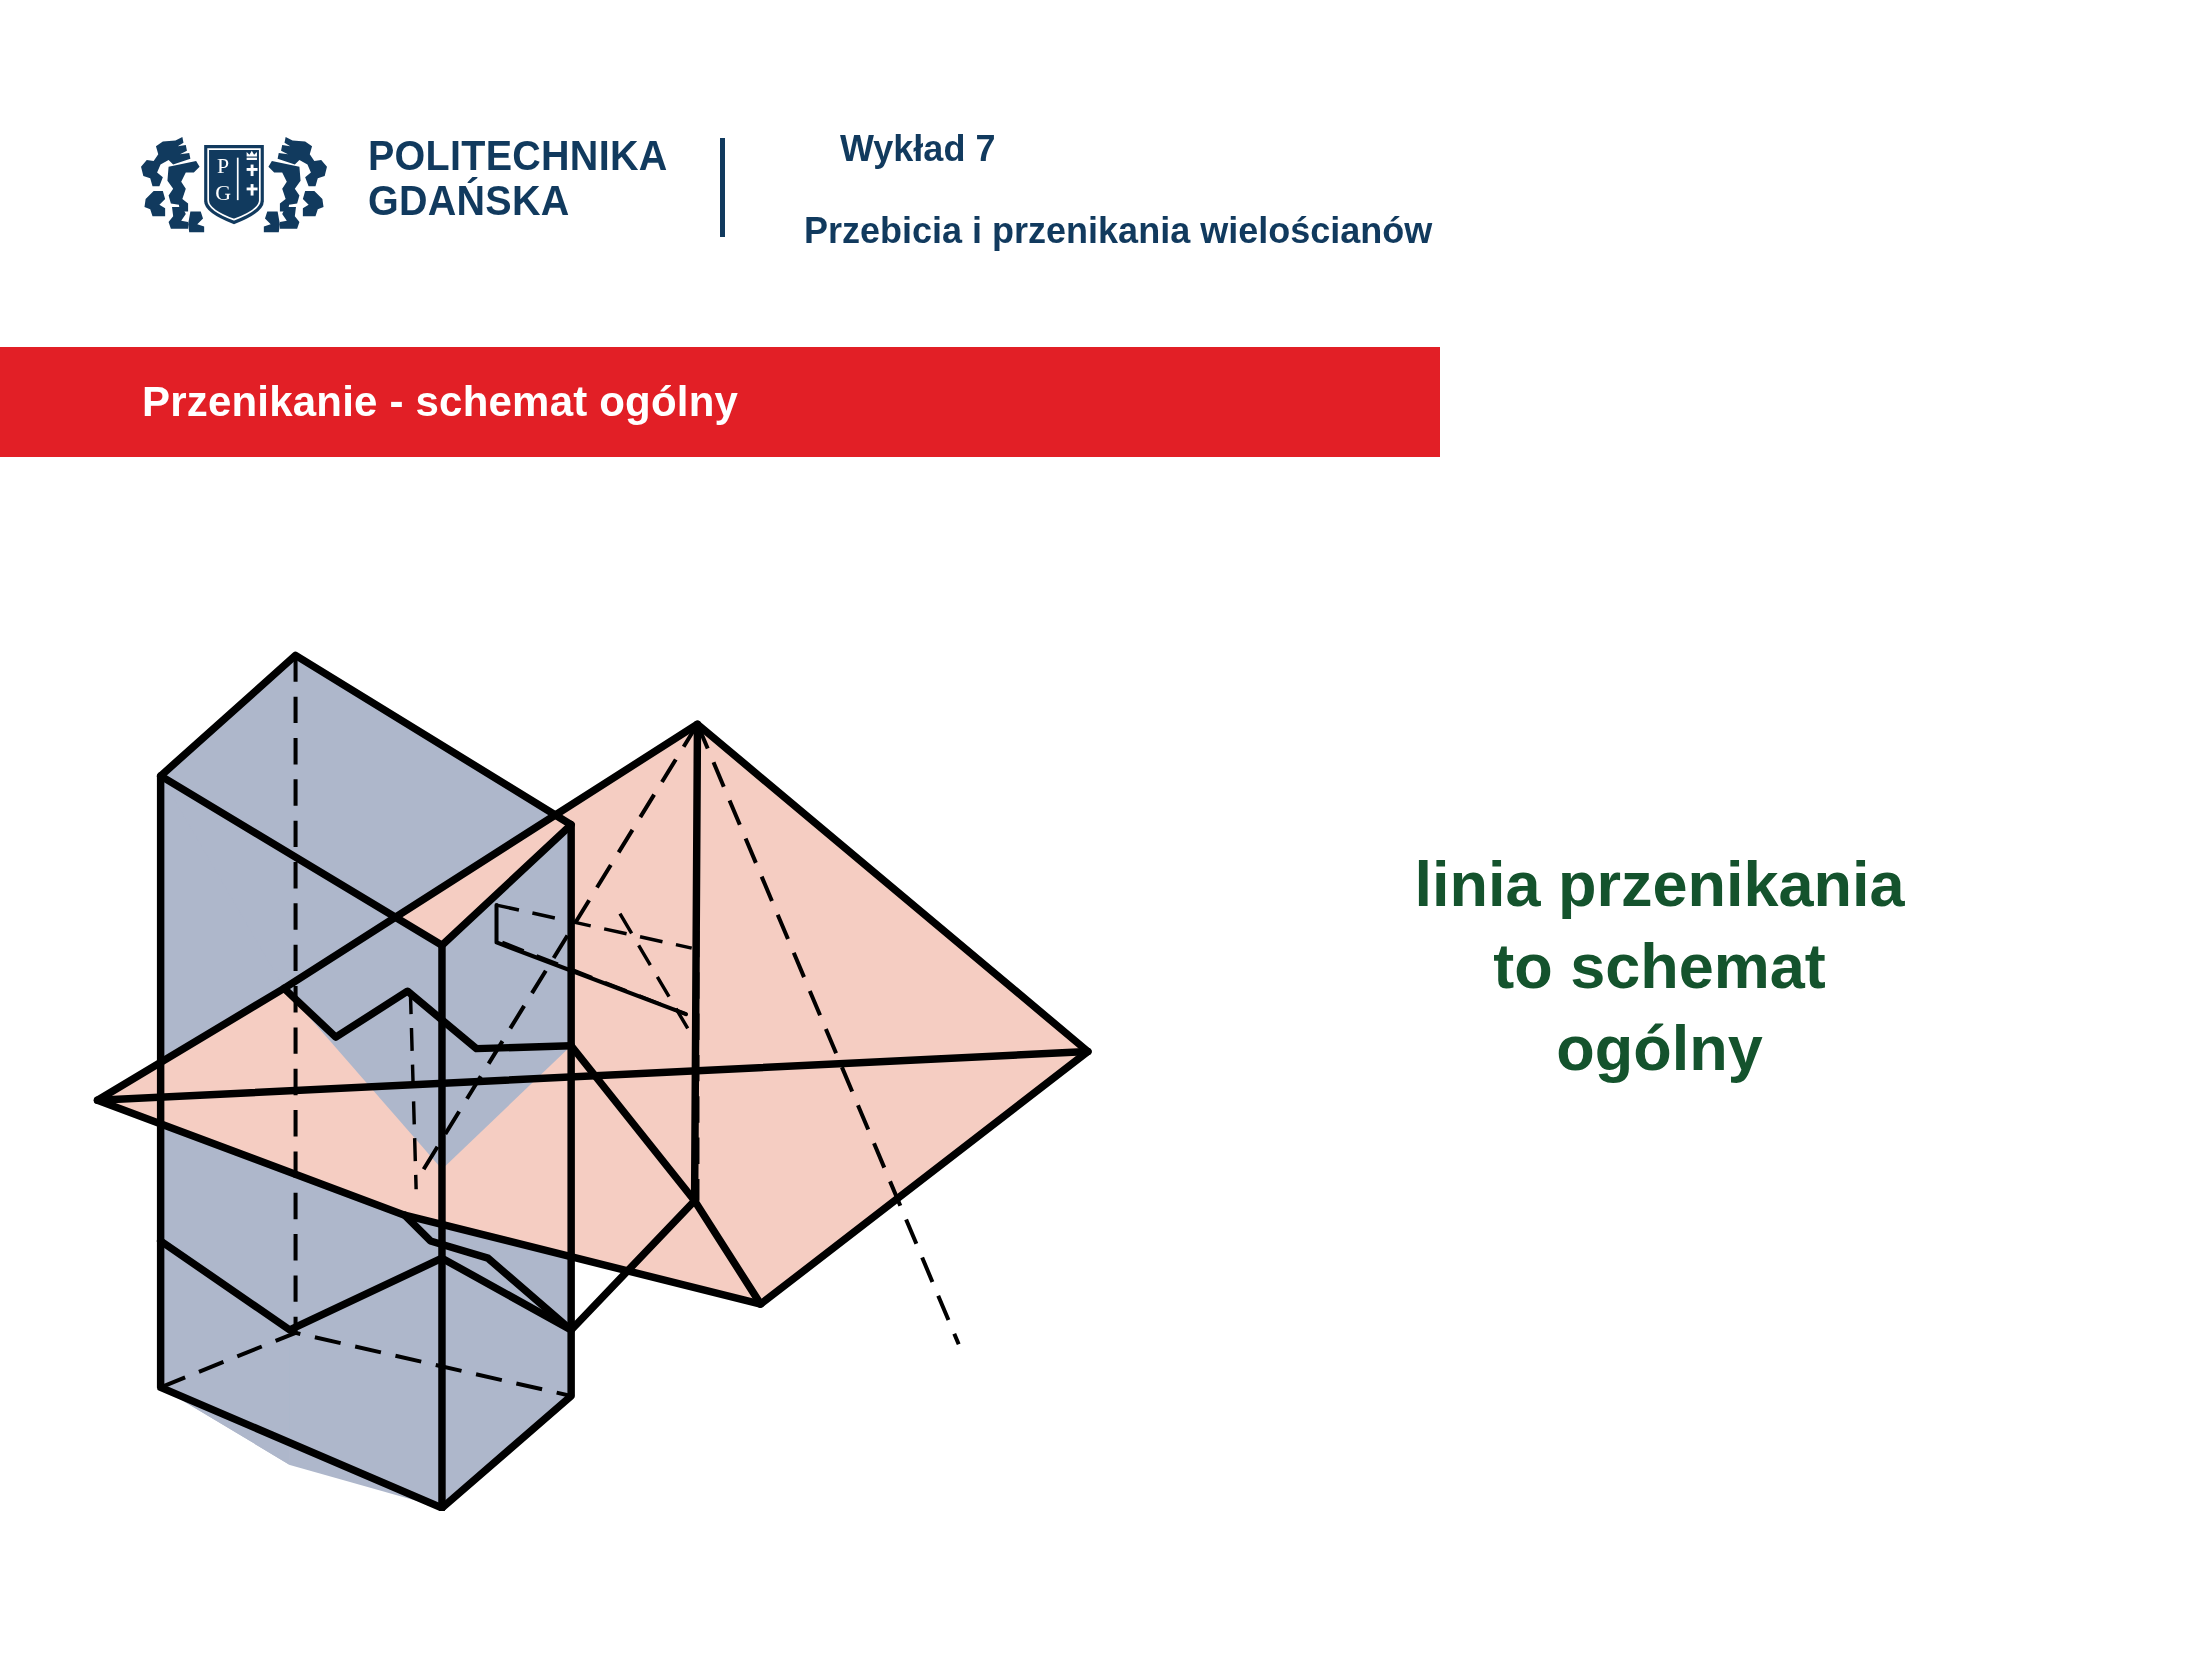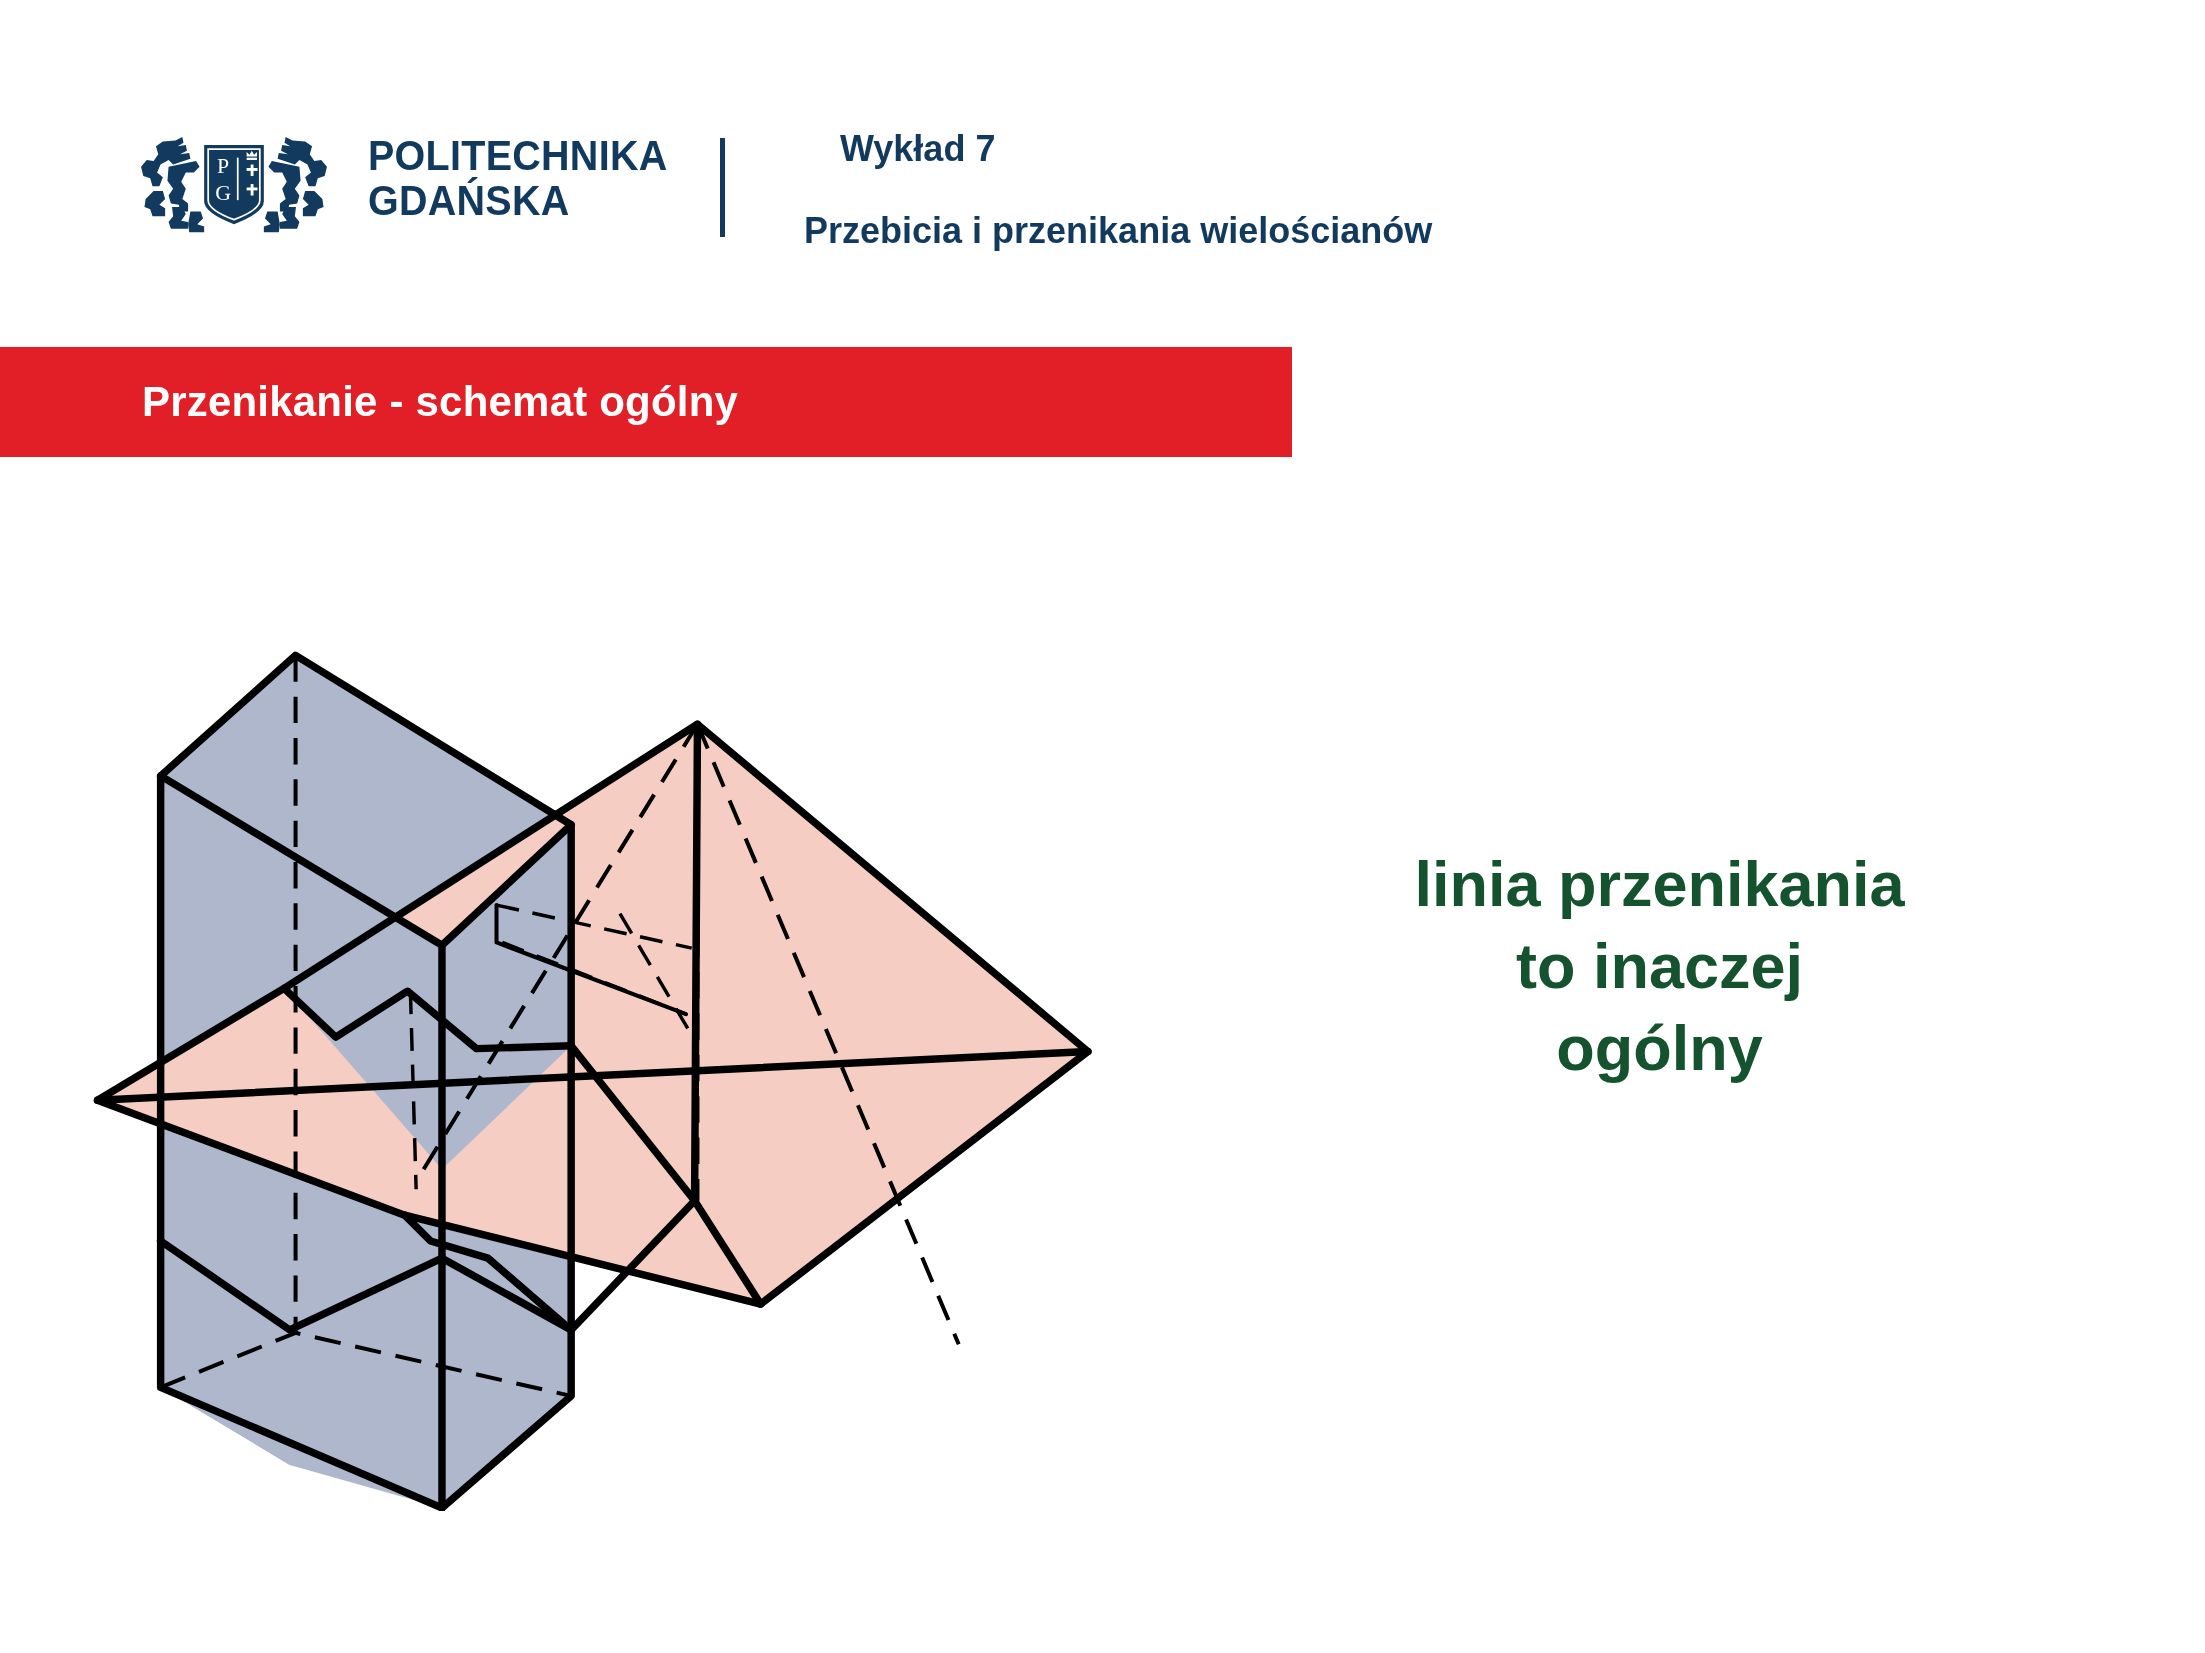--- a/index.html
+++ b/index.html
@@ -77,21 +77,21 @@
     line-height: 1.0;
     margin-top: 46px;
     white-space: nowrap;
   }
 
   
   #section-banner {
     position: absolute;
     left: 0;
     top: 347px;
-    width: 1292px;
+    width: 1440px;
     height: 110px;
     background: #e21f26;
     display: flex;
     align-items: center;
   }
   #section-banner-title {
     margin-left: 142px;
     color: #ffffff;
     font-weight: bold;
     font-size: 42px;
@@ -283,16 +283,16 @@
       <path class="solid" d="M555,1085 L600,1130 L700,1160 L845,1285"></path>
       <path class="solid" d="M845,790 L1060,1060"></path>
       <path class="solid" d="M845,1285 L1060,1060"></path>
       <path class="solid" d="M130,1130 L355,1285 L620,1160 L845,1285"></path>
     </g>
   </svg>
 </div>
 
 <div id="caption-block">
   <span class="cap-line">linia przenikania</span>
-  <span class="cap-line">to inaczej</span>
+  <span class="cap-line">to schemat</span>
   <span class="cap-line">ogólny</span>
 </div>
 
 
 </body></html>

